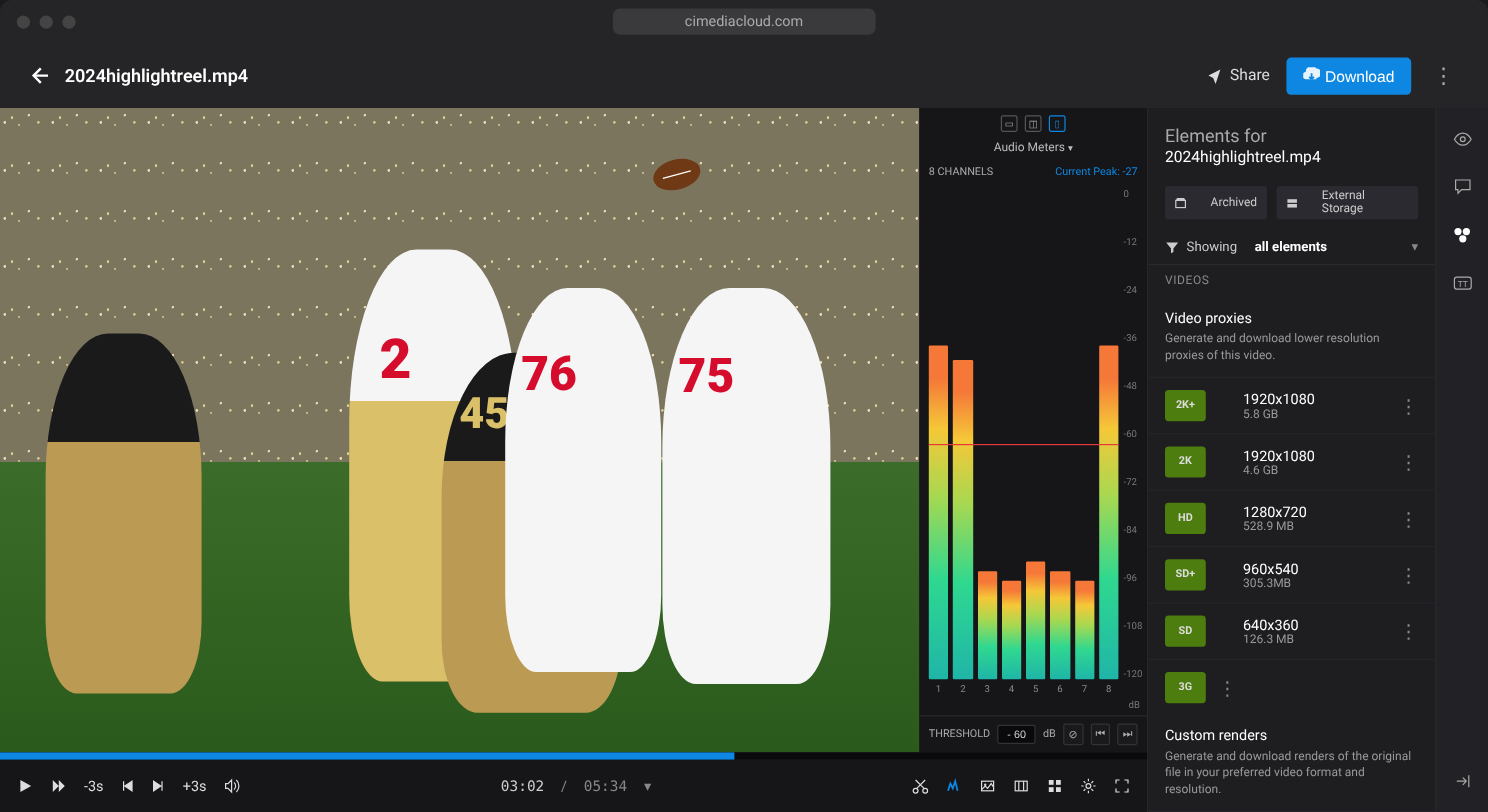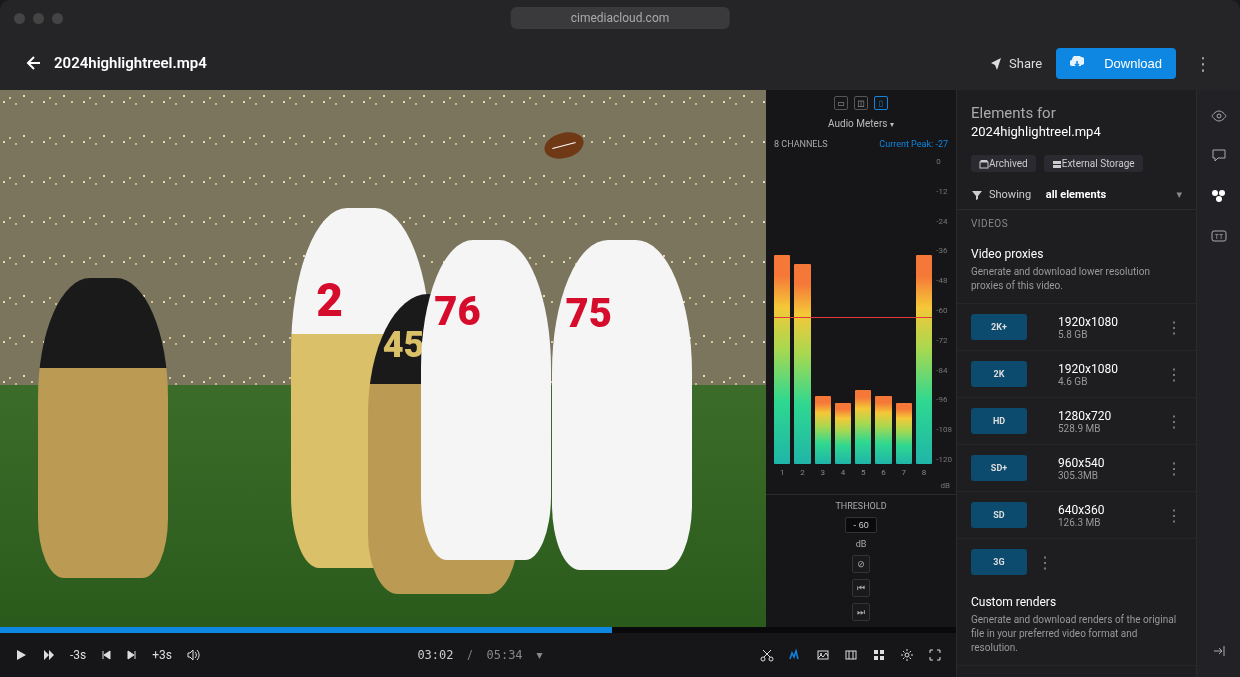--- a/index.html
+++ b/index.html
@@ -55,21 +55,21 @@
   display: flex; align-items: center; gap: 6px;
   color: #ddd; font-size: 13px; cursor: pointer;
 }
 .download-btn {
   background: #0d87e1;
   color: #fff;
   border: none;
   border-radius: 4px;
   padding: 8px 14px;
   font-size: 13px;
-  display: flex; align-items: center; gap: 20px;
+  display: flex; align-items: center; gap: 4px;
   cursor: pointer;
 }
 .dots { color: #aaa; font-size: 18px; cursor: pointer; padding: 0 4px; }
 
 .content { flex: 1; display: flex; min-height: 0; }
 .main-col { flex: 1; display: flex; flex-direction: column; min-width: 0; }
 .video-area { flex: 1; display: flex; min-height: 0; }
 
 .video-frame {
   flex: 1;
@@ -130,21 +130,21 @@
 .channel-header { display:flex; justify-content:space-between; padding:4px 8px; font-size:9px; }
 .peak { color:#0d87e1; }
 .meters {
   flex:1; display:flex; align-items:flex-end; gap:4px; padding:4px 24px 4px 8px; position:relative;
 }
 .db-scale { position:absolute; right:4px; top:0; bottom:0; display:flex; flex-direction:column; justify-content:space-between; font-size:8px; color:#777; padding:4px 0; }
 .bar { flex:1; background: linear-gradient(to top, #1fb5a8, #2fd890 30%, #a8d850 55%, #f5c838 75%, #f57838 90%); border-radius:1px; }
 .redline { position:absolute; left:8px; right:24px; top:52%; height:1px; background:#e53838; }
 .ch-labels { display:flex; gap:4px; padding:0 24px 4px 8px; font-size:8px; color:#888; }
 .ch-labels span { flex:1; text-align:center; }
-.threshold-row { display:flex; align-items:center; gap:6px; padding:6px 8px; border-top:1px solid #2a2a2d; font-size:9px;flex-direction:column; }
+.threshold-row { display:flex; align-items:center; gap:6px; padding:6px 8px; border-top:1px solid #2a2a2d; font-size:9px; }
 .th-input { width:32px; background:#0a0a0c; border:1px solid #333; color:#ccc; font-size:9px; text-align:center; padding:2px; border-radius:2px; }
 .th-btn { width:18px; height:18px; border:1px solid #333; background:#1a1a1c; color:#aaa; font-size:9px; display:flex; align-items:center; justify-content:center; border-radius:2px; cursor:pointer; }
 
 
 .timeline { height:6px; background:#0a0a0c; position:relative; }
 .timeline-prog { position:absolute; left:0; top:0; height:100%; width:64%; background:#0d87e1; }
 .controls {
   height:44px; background:#161619; display:flex; align-items:center; padding:0 14px; gap:14px; font-size:12px; color:#ccc;
 }
 .ctrl-btn { cursor:pointer; color:#ddd; display:flex; align-items:center; }
@@ -158,28 +158,28 @@
   background: #1e1e21;
   display:flex; flex-direction:column;
   border-left:1px solid #2a2a2d;
   overflow-y:auto;
 }
 .elements-panel::-webkit-scrollbar { width:0; }
 .el-head { padding:14px 14px 8px; }
 .el-for { font-size:15px; color:#aaa; }
 .el-name { font-size:13px; color:#fff; margin-top:2px; }
 .el-tags { display:flex; gap:8px; padding:8px 14px; }
-.tag { background:#2a2a30; color:#ccc; font-size:10px; padding:3px 8px; border-radius:3px; display:flex; align-items:center; gap:0; }
+.tag { background:#2a2a30; color:#ccc; font-size:10px; padding:3px 8px; border-radius:3px; display:flex; align-items:center; gap:20px; }
 .el-filter { display:flex; align-items:center; gap:6px; padding:8px 14px; font-size:11px; color:#ccc; border-bottom:1px solid #2a2a2d; }
 .el-filter .chev-d { margin-left:auto; color:#888; }
 .section-label { font-size:10px; color:#888; padding:8px 14px; letter-spacing:0.5px; }
 .section-title { font-size:12px; color:#fff; padding:10px 14px 4px; }
 .section-desc { font-size:10px; color:#999; padding:0 14px 10px; line-height:1.4; }
 .proxy-row { display:flex; align-items:center; gap:10px; padding:10px 14px; border-top:1px solid #26262a; }
-.proxy-badge { width:56px; height:26px; background:#0c4a6e; border-radius:3px; display:flex; align-items:center; justify-content:center; font-size:9px; font-weight:700; color:#ddd; }
+.proxy-badge { width:34px; height:26px; background:#4d7c0f; border-radius:3px; display:flex; align-items:center; justify-content:center; font-size:9px; font-weight:700; color:#ddd; }
 .proxy-info { flex:1;margin-left:21px; }
 .proxy-res { font-size:12px; color:#fff; }
 .proxy-size { font-size:10px; color:#999; }
 .proxy-dots { font-size:16px; color:#888; cursor:pointer; }
 
 
 .icon-rail {
   width: 44px; background:#222226; display:flex; flex-direction:column; align-items:center;
   gap:20px; padding-top:16px; border-left:1px solid #2a2a2d;
 }

